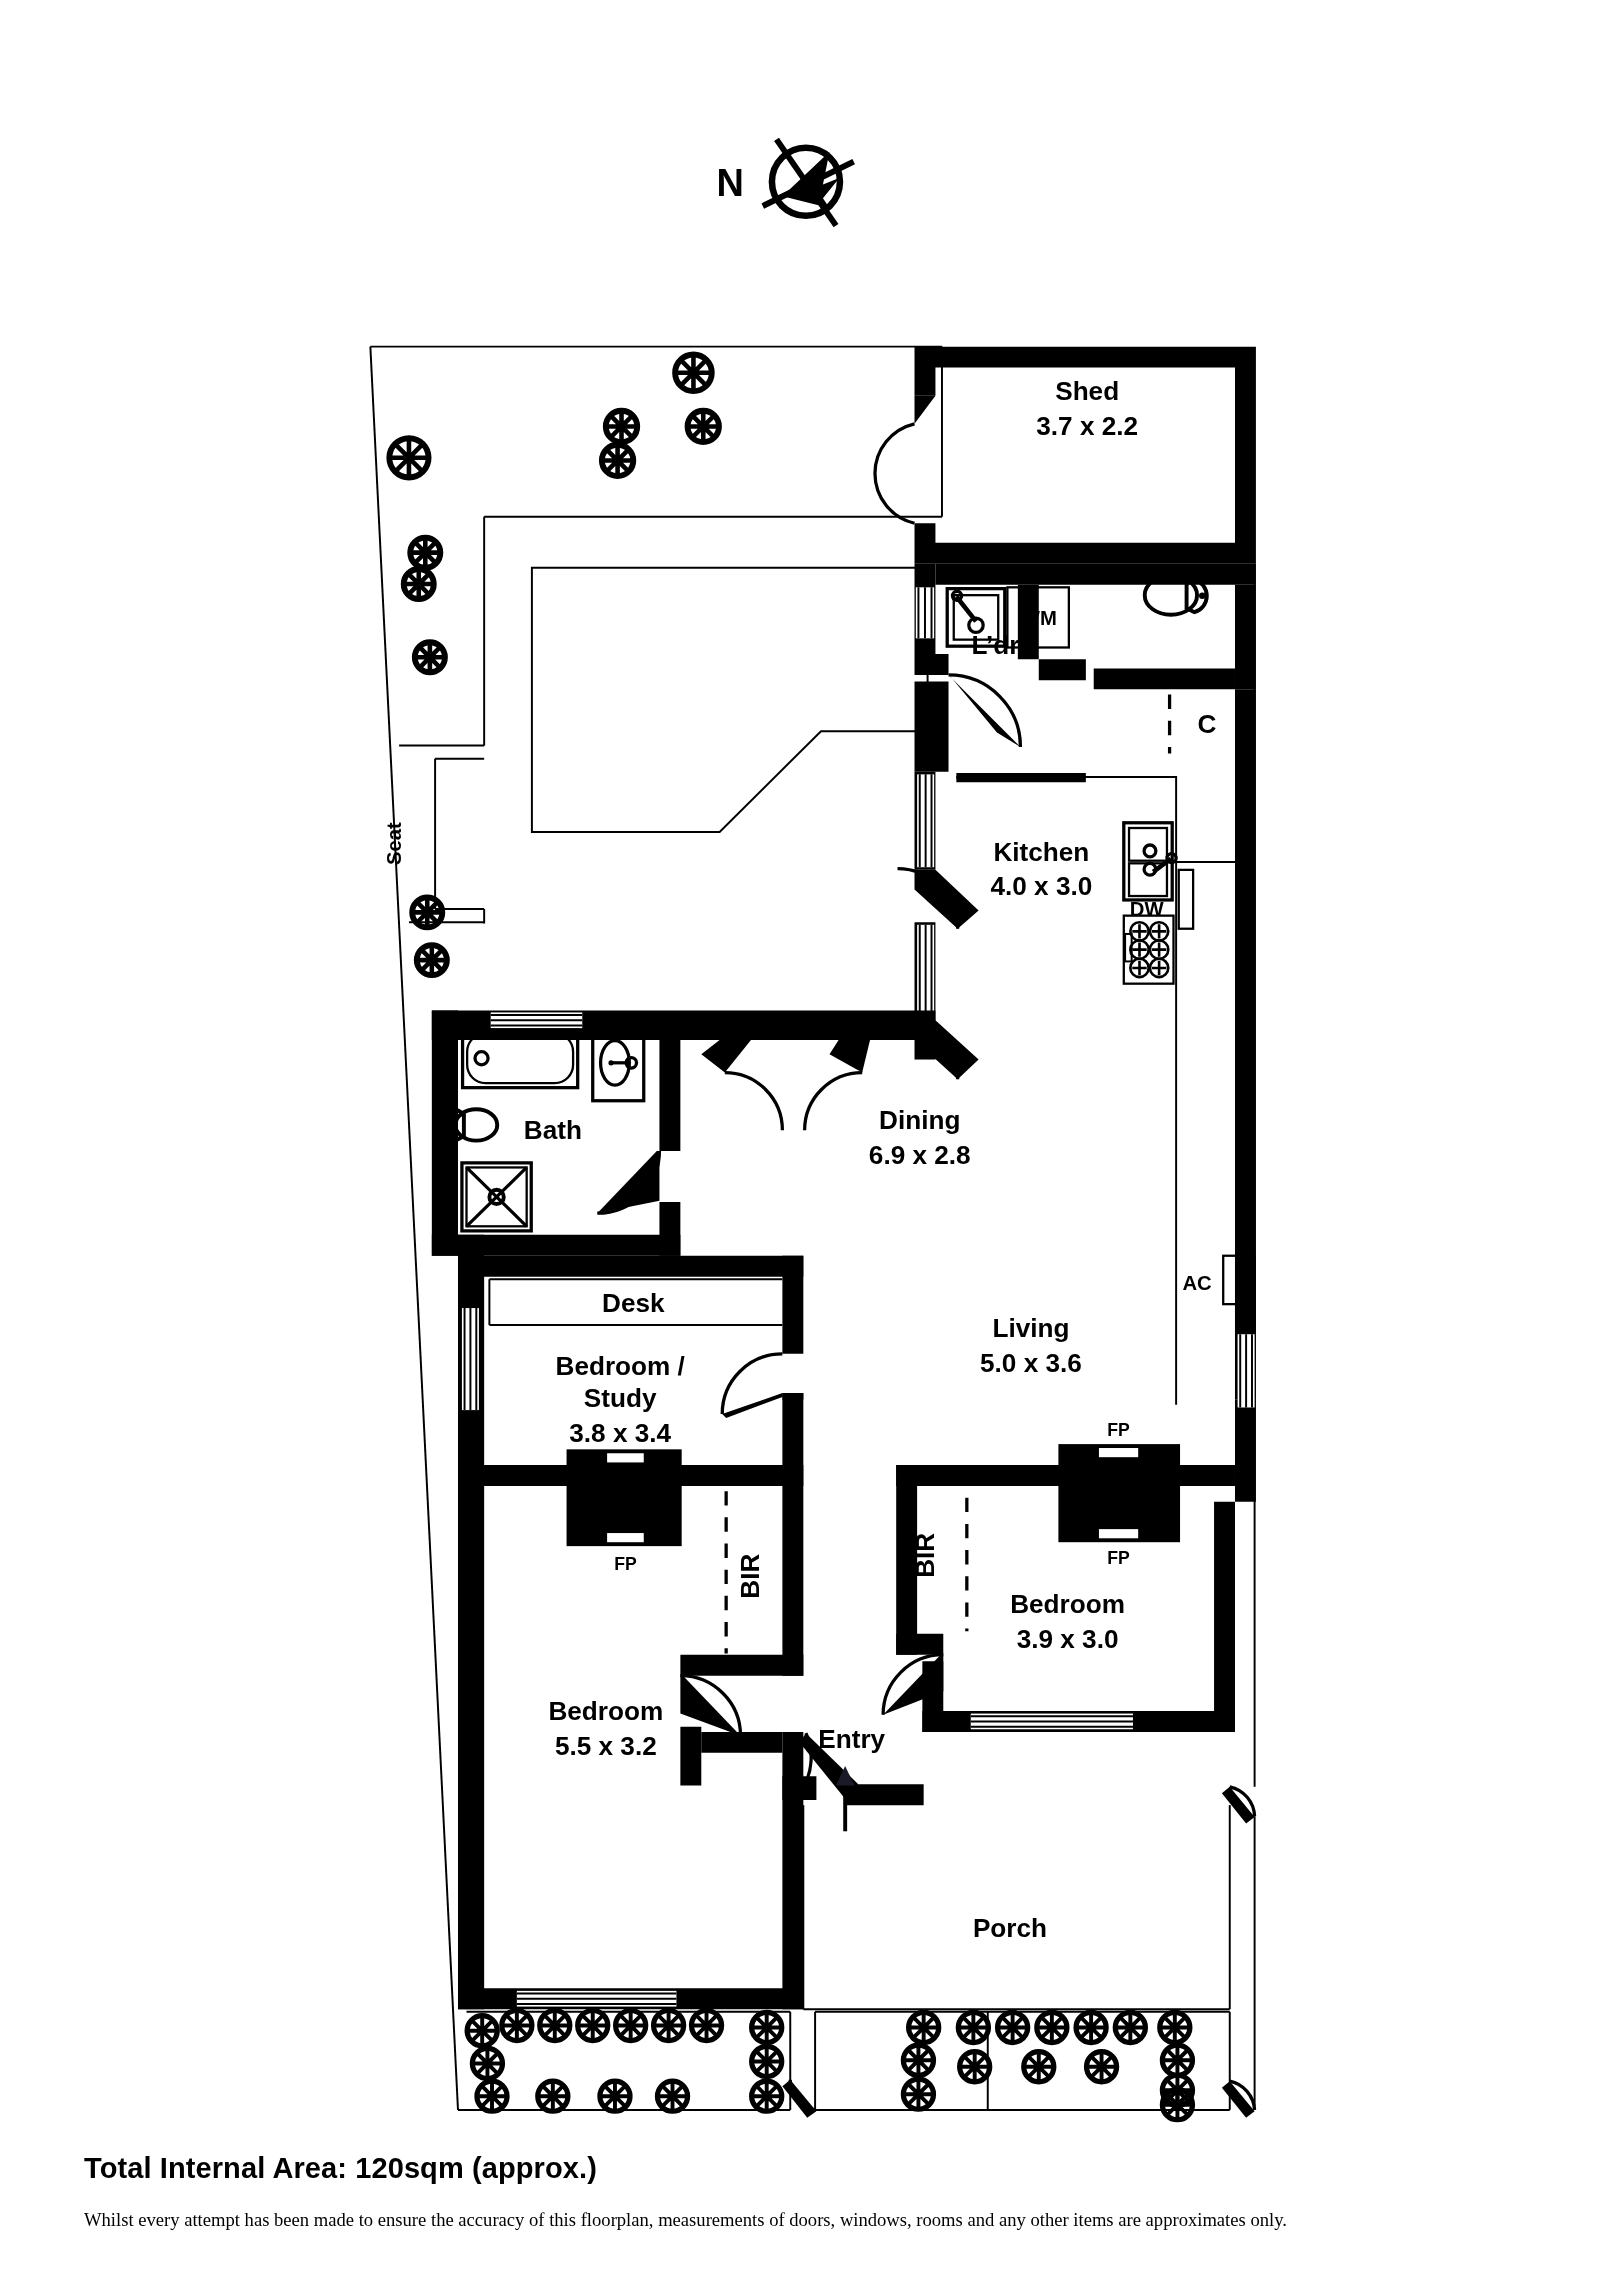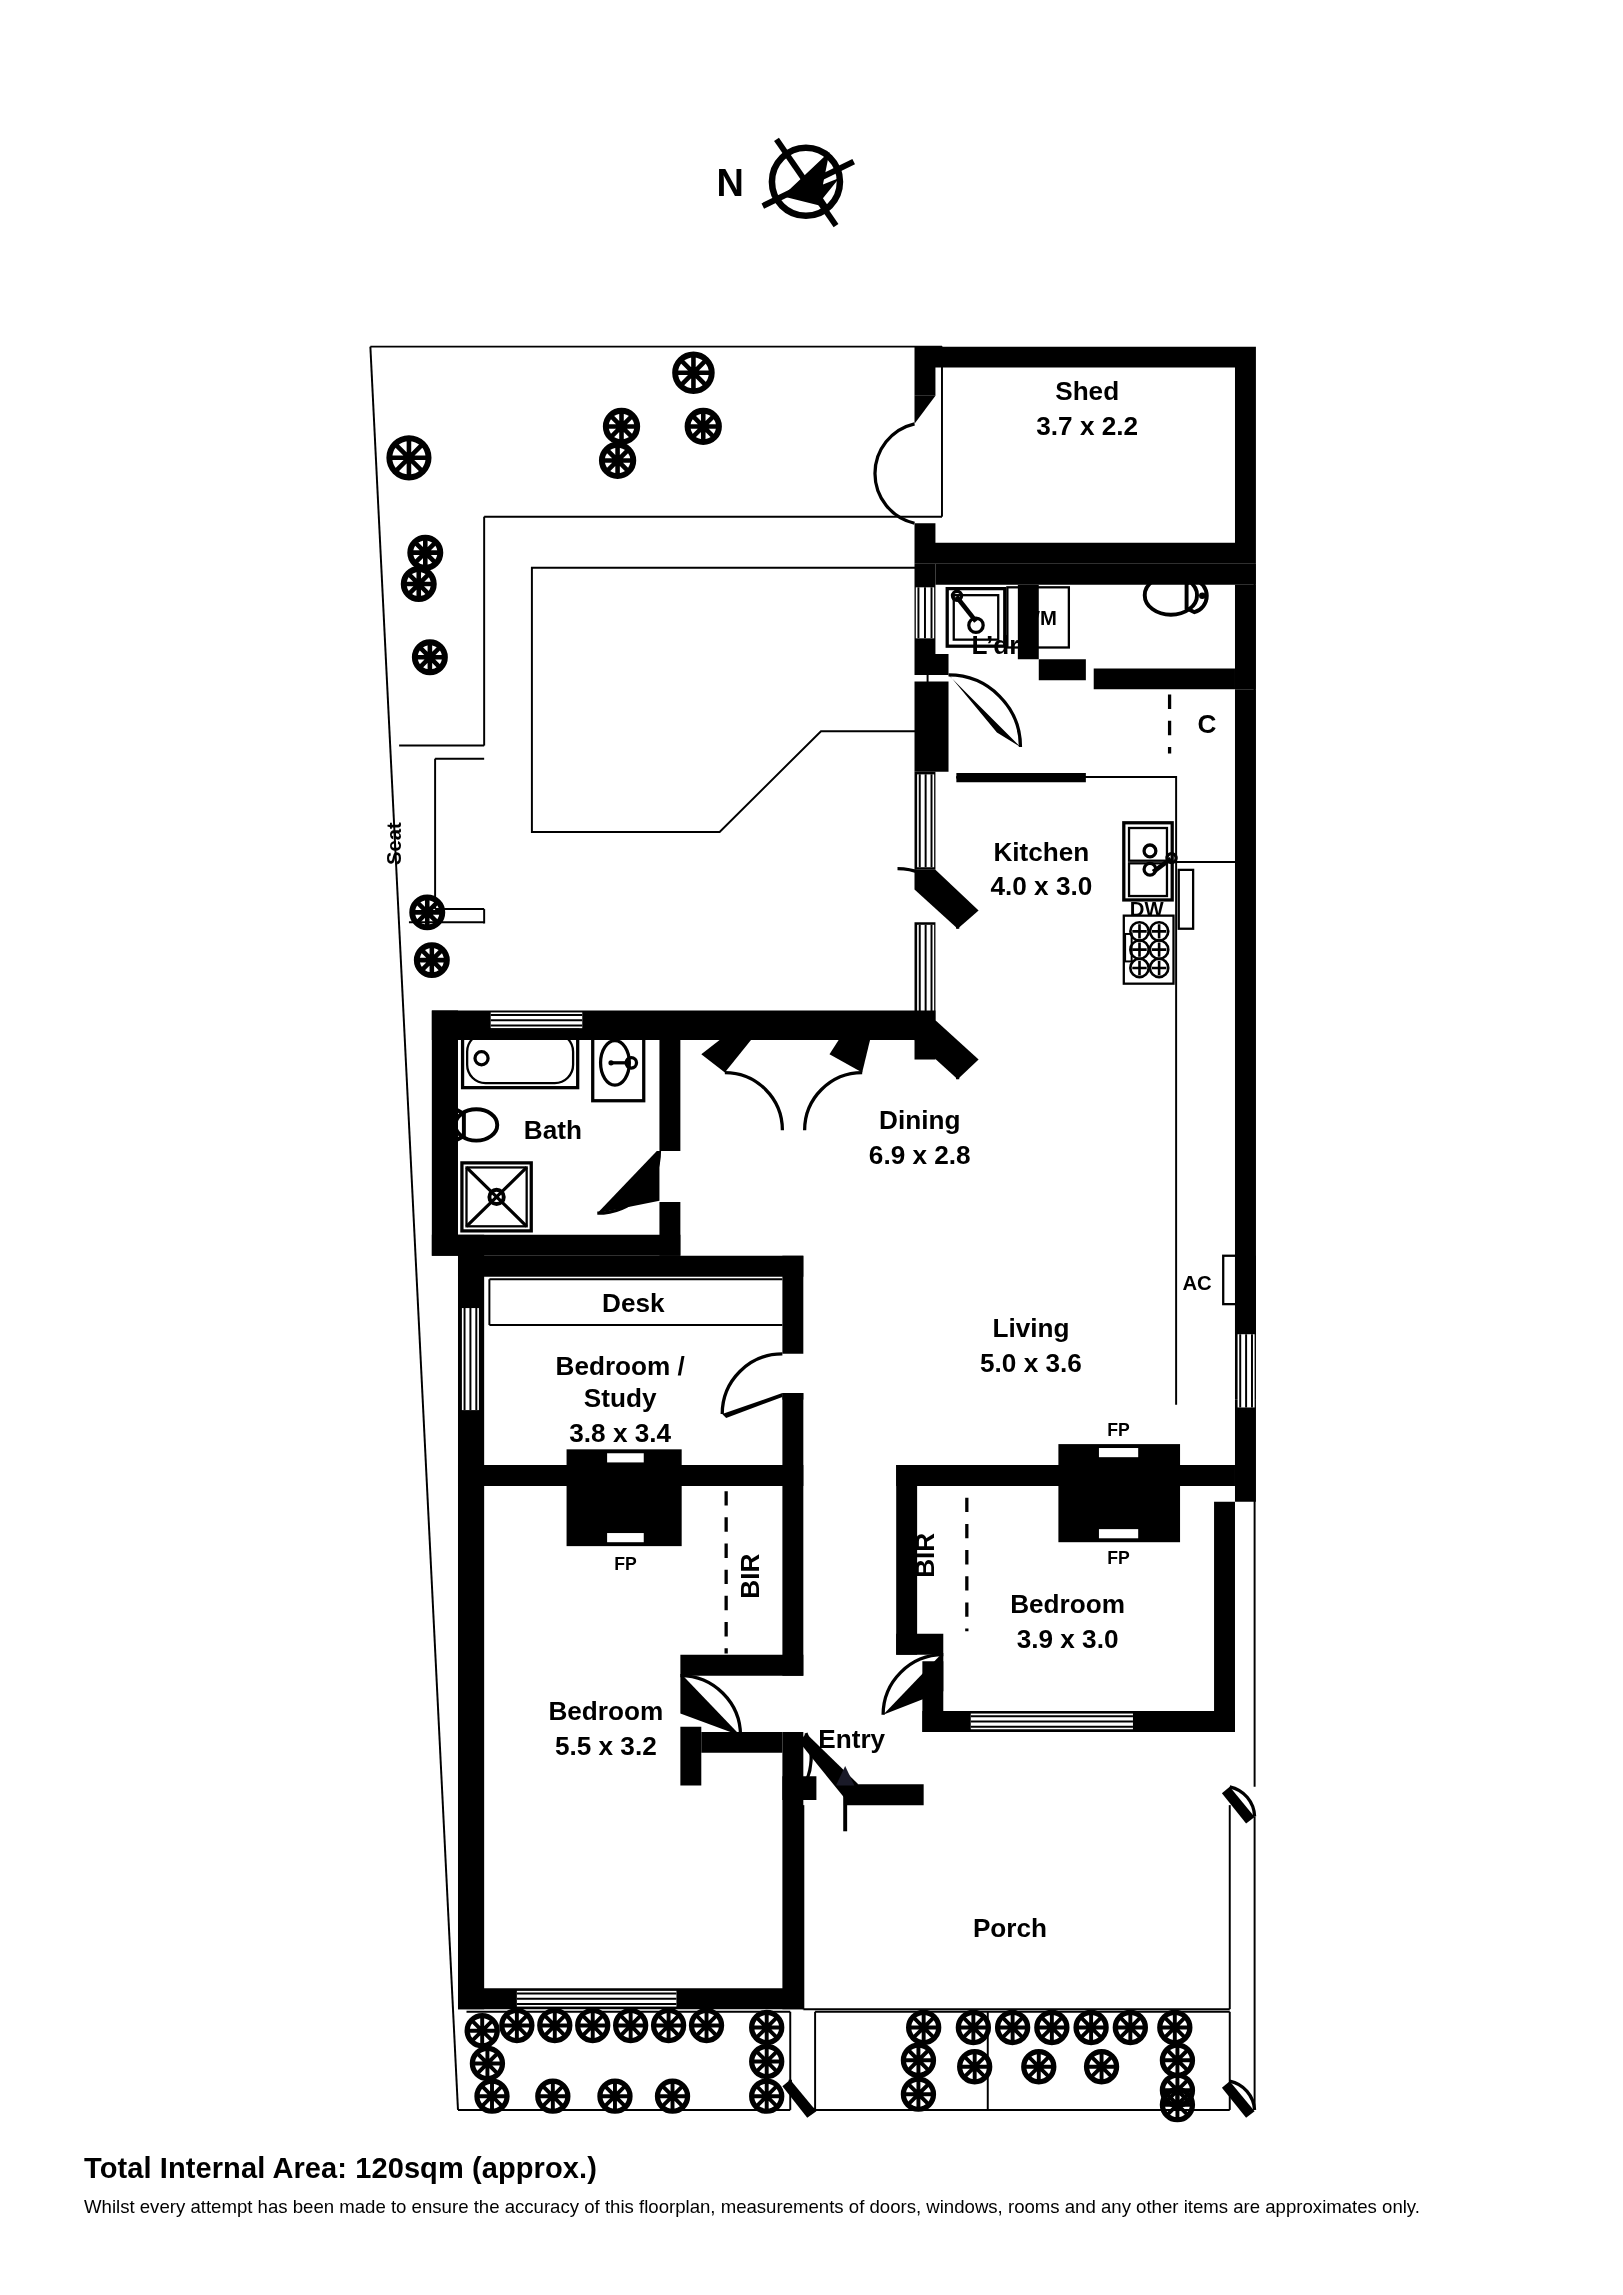--- a/index.html
+++ b/index.html
@@ -42,27 +42,28 @@
 
   .footer {
     position: absolute;
     left: 84px;
     top: 2152px;
     width: 1478px;
   }
   .footer-title {
     font-size: 29px;
     font-weight: bold;
-    margin: 0 0 8px 0;
+    margin: 0 0 21px 0;
     letter-spacing: 0.1px;
   }
   .footer-disc {
     font-size: 18.6px;
     line-height: 1.52;
     margin: 0;
+    font-family: Liberation Serif, serif;
   }
 </style>
 </head>
 <body>
 
 <div id="plan-root">
 <svg class="floorplan" viewBox="0 0 2481 3509" xmlns="http://www.w3.org/2000/svg">
 
   <g>
     <circle cx="1232" cy="278" r="52" fill="none" stroke="#000" stroke-width="10"></circle>

